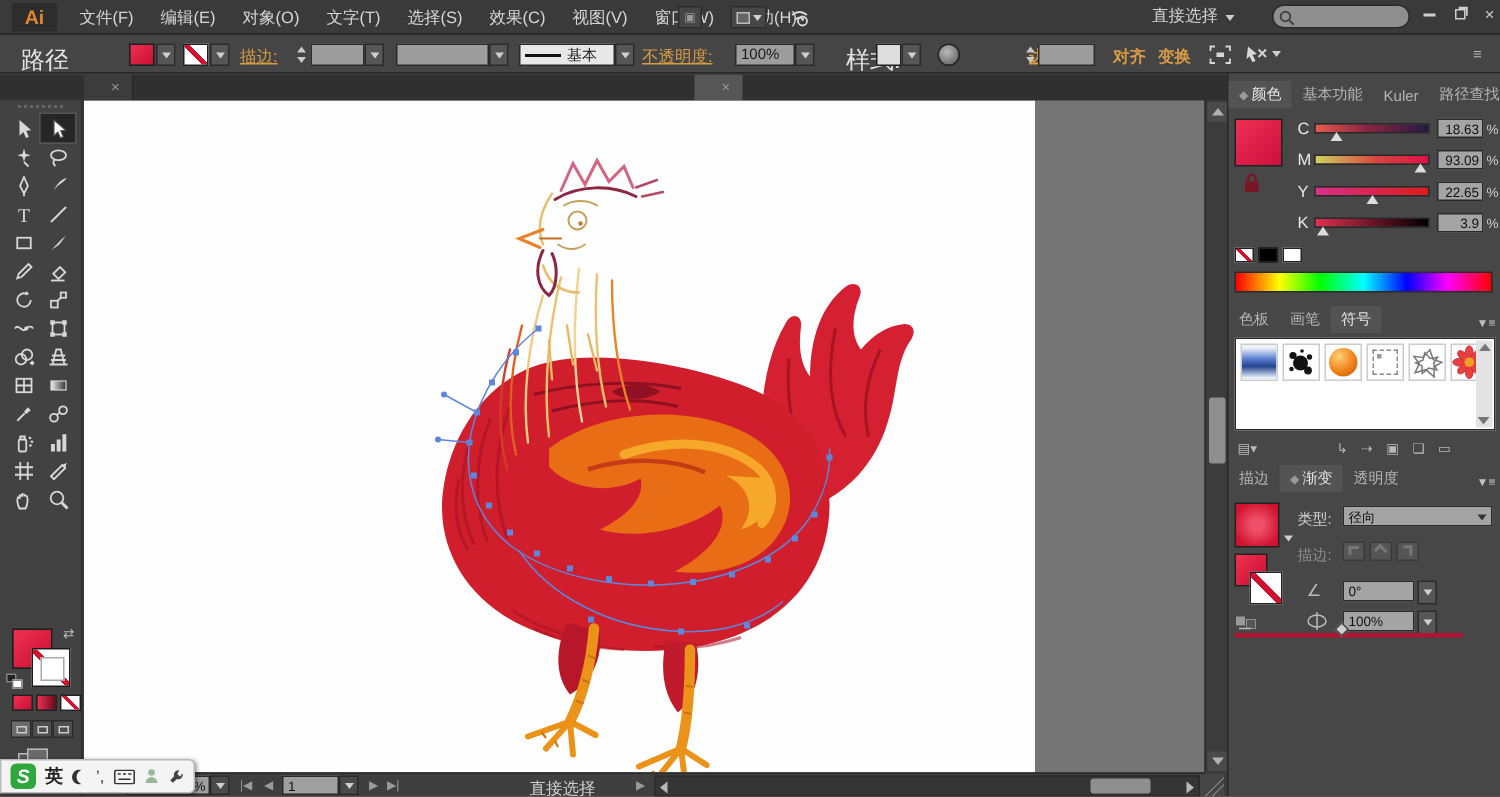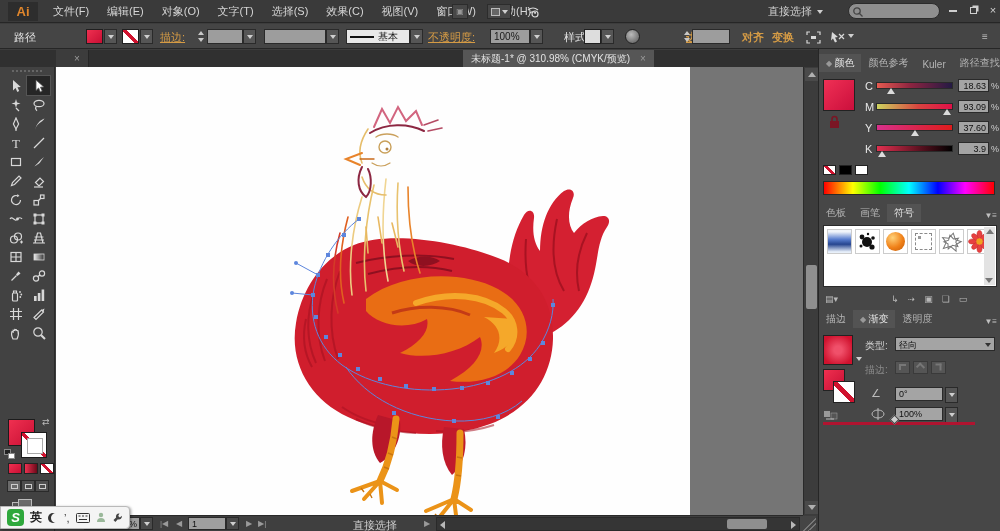--- a/index.html
+++ b/index.html
@@ -19,21 +19,21 @@
     line-height:16px; background:#3a3a3a; }
   #workspace-btn .tri { position:absolute; right:3px; top:7px; }
   #search-box { left:848px; top:3px; width:92px; height:16px; background:#8f8f8f; border-radius:8px; border:1px solid #2c2c2c; }
   .winbtn { top:4px; width:18px; height:14px; color:#cfcfcf; font-size:11px; text-align:center; line-height:13px; }
   .tri { width:0; height:0; border-left:3px solid transparent; border-right:3px solid transparent; border-top:4px solid #cfcfcf; display:inline-block; }
   .tri-l { width:0;height:0;border-top:4px solid transparent;border-bottom:4px solid transparent;border-right:5px solid #b8b8b8;display:inline-block; }
   .tri-r { width:0;height:0;border-top:4px solid transparent;border-bottom:4px solid transparent;border-left:5px solid #b8b8b8;display:inline-block; }
 
   
   #controlbar { left:0; top:24px; width:1000px; height:25px; background:#454545; border-bottom:1px solid #262626; }
-  .cb-label { color:#e4e4e4; font-size:11px; top:6px; }
+  .cb-label { color:#e4e4e4; font-size:16px; top:6px; }
   .link { color:#d59b45; font-size:11px; text-decoration:underline; top:6px; cursor:pointer; }
   .swatch-sm { top:5px; width:17px; height:15px; border:1px solid #1f1f1f; }
   .ddbox { top:5px; height:15px; background:#9d9d9d; border:1px solid #2a2a2a; color:#1a1a1a; font-size:10px;
     display:flex; align-items:center; padding:0 3px; }
   .ddarrow { top:5px; width:13px; height:15px; background:#565656; border:1px solid #2a2a2a;
     display:flex; align-items:center; justify-content:center; }
   .stepper { top:5px; width:9px; height:15px; display:flex; flex-direction:column; justify-content:space-between; padding:2px 0; }
   .stepper i { width:0;height:0;border-left:3px solid transparent;border-right:3px solid transparent; display:block; margin:0 auto; }
   .stepper .up { border-bottom:4px solid #c8c8c8; } .stepper .dn { border-top:4px solid #c8c8c8; }
 
@@ -252,21 +252,20 @@
       <span class="tri" style="position:absolute;left:18px;top:4px;"></span>
     </div>
     <div class="abs" style="left:982px;top:7px;color:#bbb;font-size:10px;">≡</div>
   </div>
 
   <div id="tabbar" class="abs">
     <div class="doc-tab inactive abs" style="left:56px;">
       <span class="tab-close">×</span>
     </div>
     <div class="doc-tab active abs" style="left:463px;">
-      <span>未标题-1* @ 310.98% (CMYK/预览)</span>
       <span class="tab-close">×</span>
     </div>
   </div>
 
   <div id="toolbar" class="abs">
     <div id="tool-grip" class="abs"></div>
     <div id="tools" class="abs">
       <div class="tool">
           <svg>
             <path d="M4 1 L4 11.5 L6.6 9 L8.3 13 L10.2 12.1 L8.5 8.2 L11.8 7.9 Z" class="tico-f"></path>
@@ -567,21 +566,21 @@
     <div class="sbtn abs" style="left:1px;bottom:1px;width:13px;height:13px;">
         <span class="tri-d"></span>
       </div>
   </div>
 
   <div id="dock" class="abs">
 
     <div class="abs" style="left:0;top:6px;width:182px;">
       <div class="ptabs">
         <span class="ptab on"><span style="font-size:8px;color:#999;">◆ </span><span>颜色</span></span>
-        <span class="ptab">颜色参考</span>
+        <span class="ptab">基本功能</span>
         <span class="ptab">Kuler</span>
         <span class="ptab">路径查找器</span>
 
       </div>
       <div class="abs" style="left:4px;top:24px;width:32px;height:32px;background:linear-gradient(135deg,#ef3055,#cb0f3c);border:1px solid #222;"></div>
       <svg class="abs" style="left:9px;top:60px;" width="13" height="14">
         <rect x="2" y="6" width="9" height="7" fill="#7a1624"></rect>
           <path d="M4 6 V4 a2.5 2.5 0 0 1 5 0 V6" stroke="#7a1624" stroke-width="1.6" fill="none"></path>
       </svg>
       <div class="abs" style="left:42px;top:20px;width:138px;">
@@ -599,21 +598,21 @@
               <i class="cthumb" style="left: 93%;"></i>
             </span>
             <span class="cval">93.09</span>
             <span class="cunit">%</span>
           </div>
           <div class="crow">
             <span class="clab">Y</span>
             <span class="ctrack t2">
               <i class="cthumb" style="left: 50.4%;"></i>
             </span>
-            <span class="cval">37.60</span>
+            <span class="cval">22.65</span>
             <span class="cunit">%</span>
           </div>
           <div class="crow">
             <span class="clab">K</span>
             <span class="ctrack t3">
               <i class="cthumb" style="left: 5.8%;"></i>
             </span>
             <span class="cval">3.9</span>
             <span class="cunit">%</span>
           </div>

